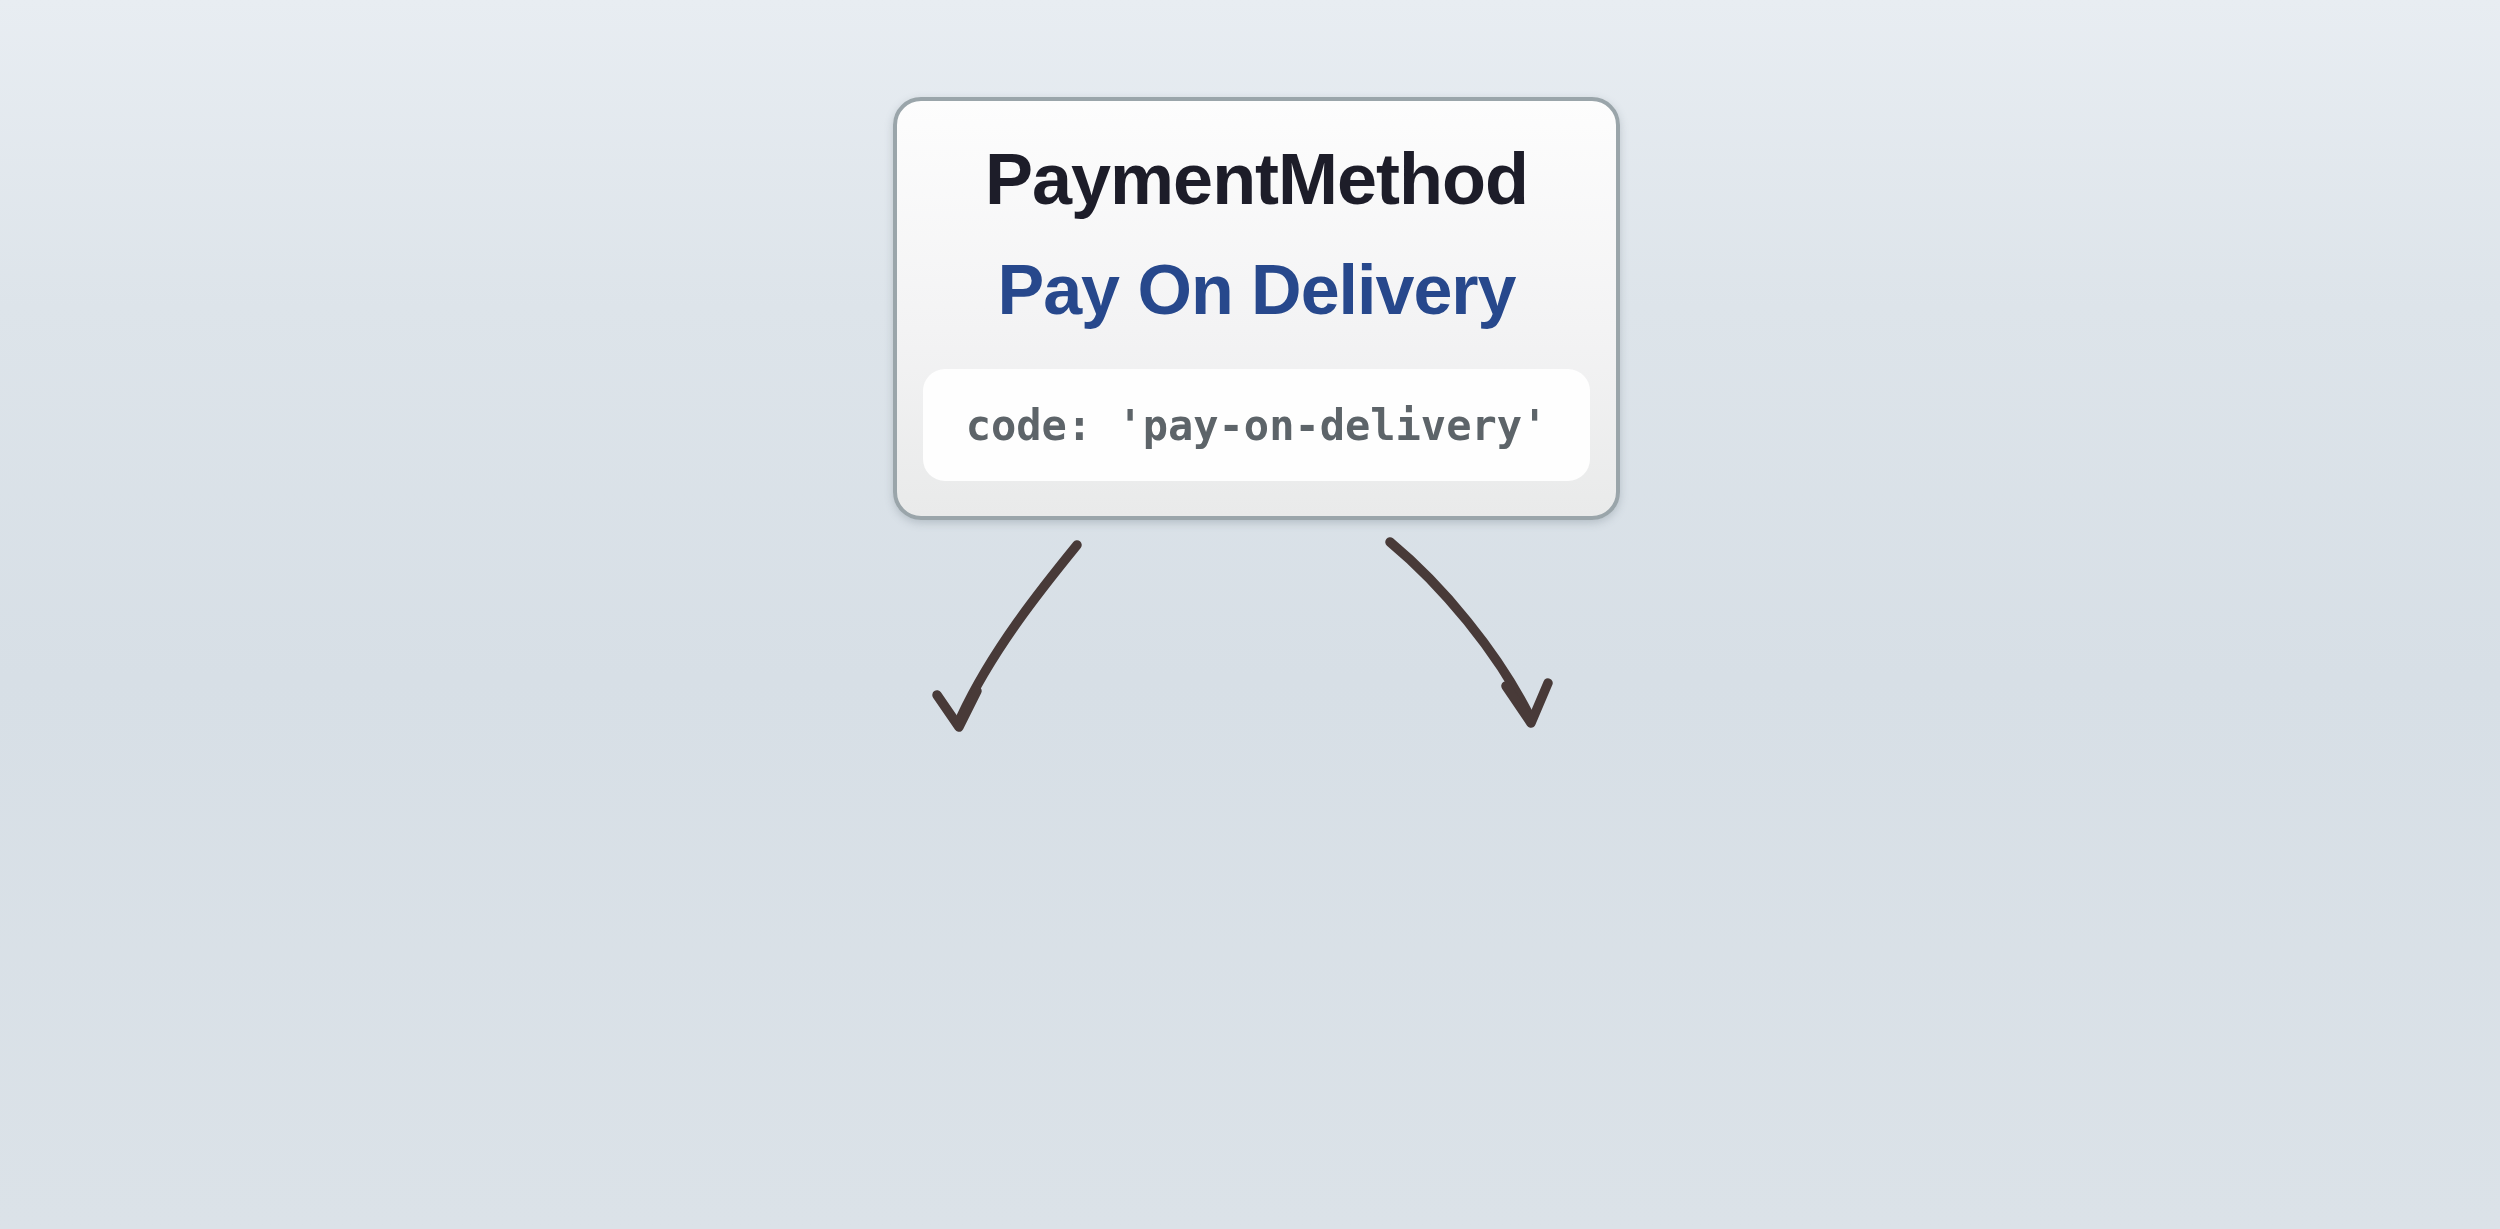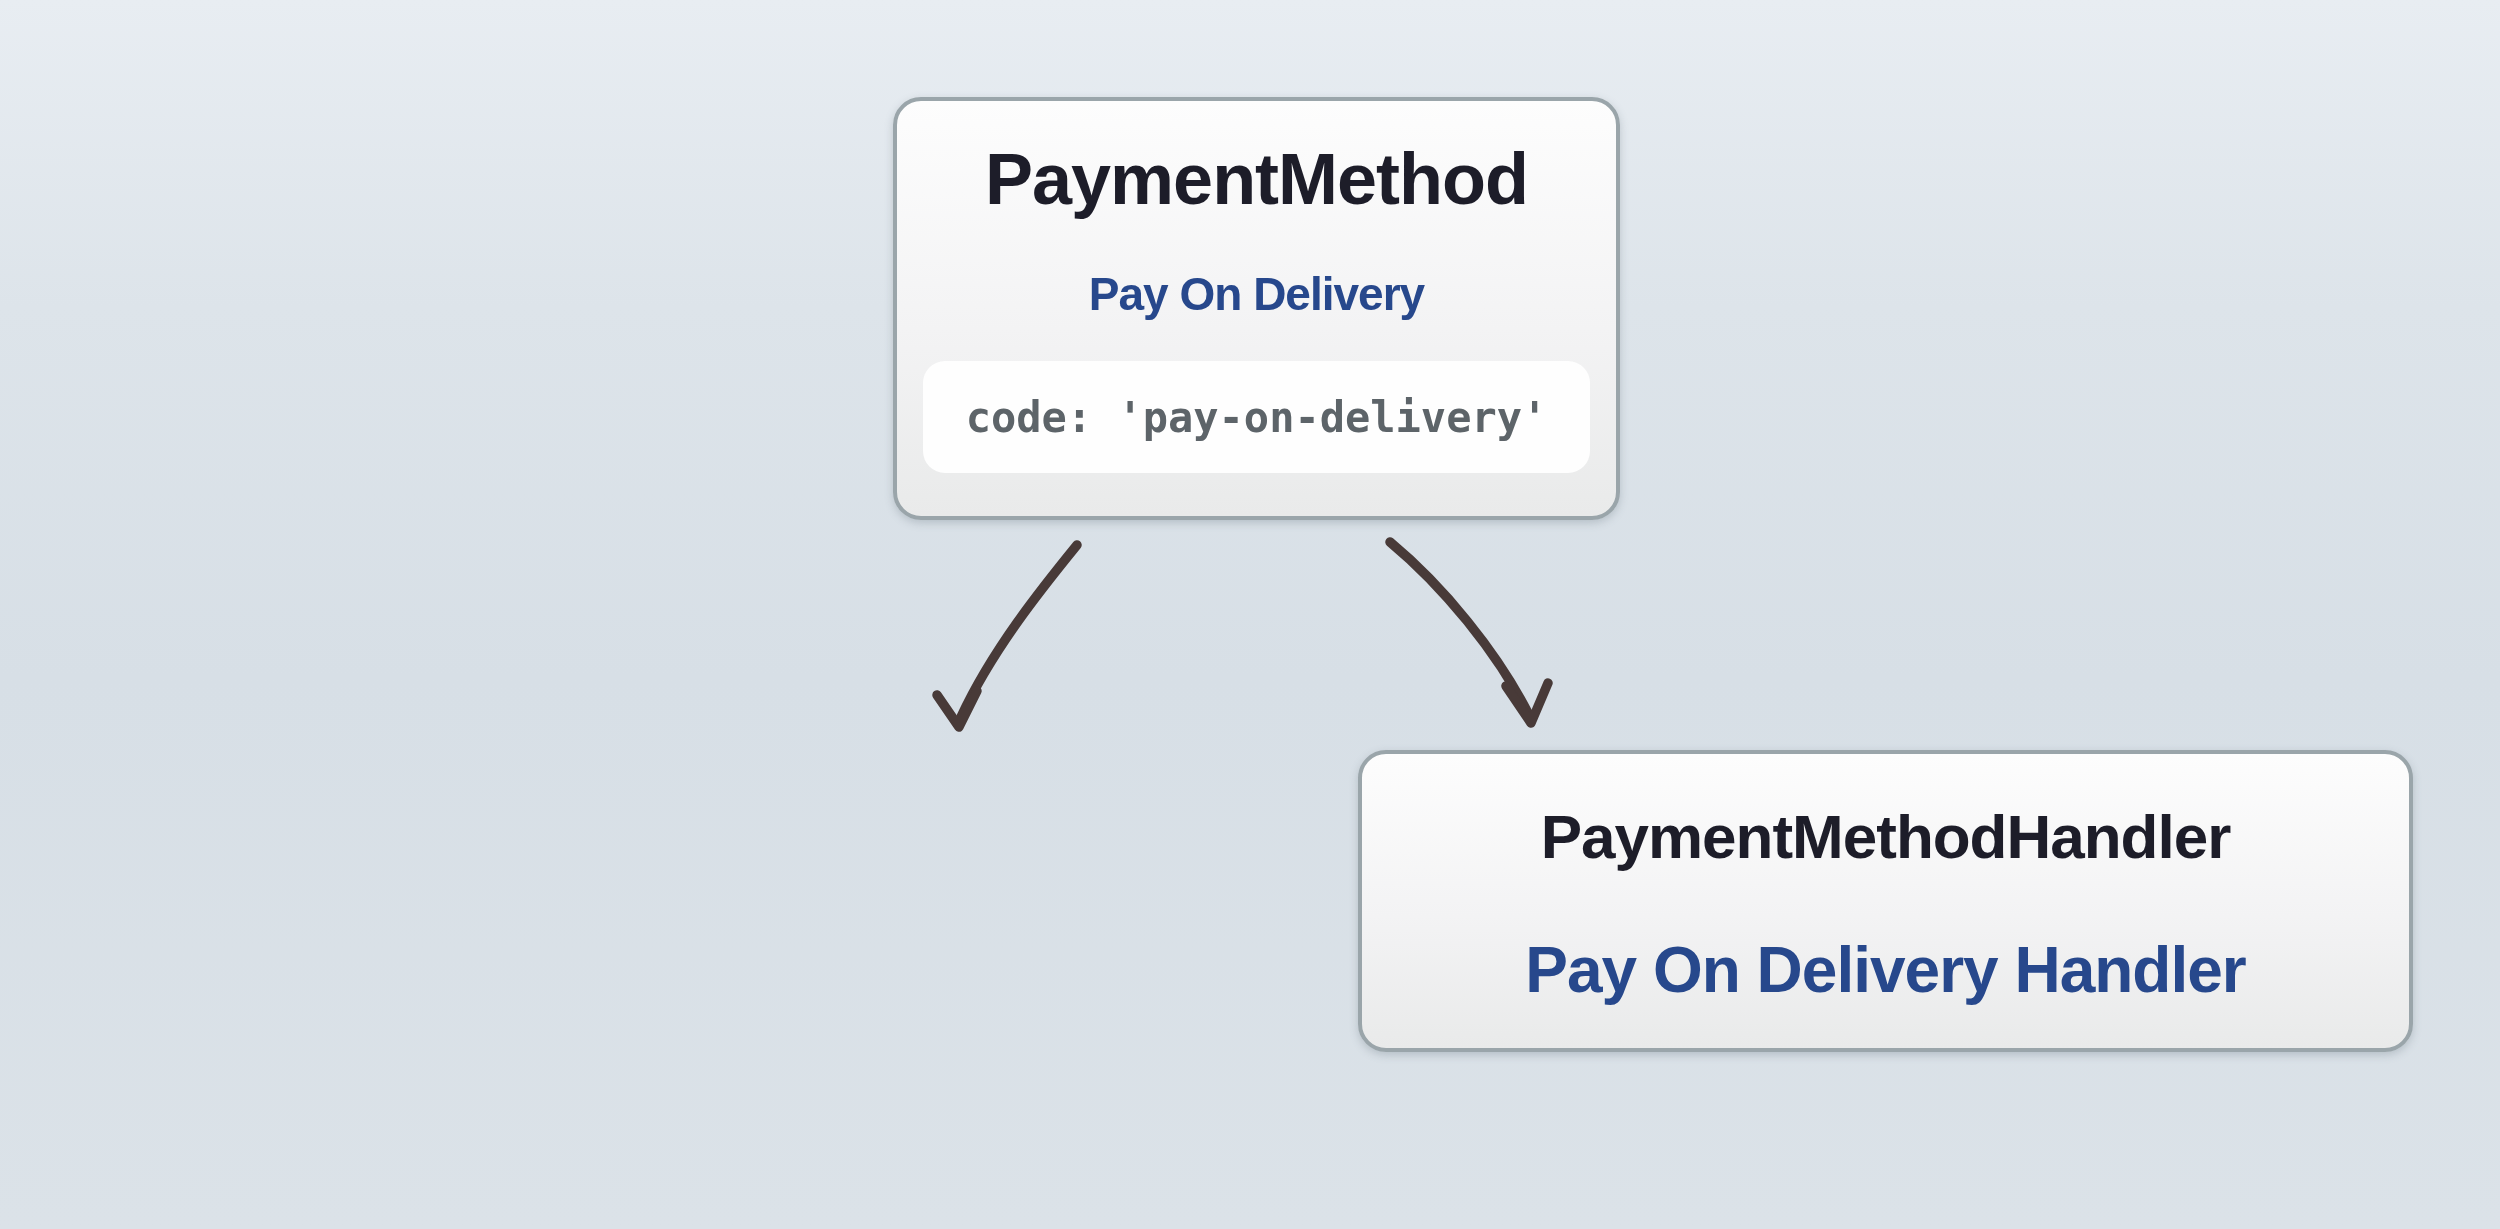--- a/index.html
+++ b/index.html
@@ -36,21 +36,21 @@
     color: #27488c;
     line-height: 1;
     letter-spacing: -1px;
   }
   .node-parent {
     left: 893px; top: 97px;
     width: 727px; height: 423px;
     padding-top: 42px;
   }
   .node-parent .node-title { font-size: 72px; }
-  .node-parent .node-label { font-size: 46px; margin-top: 56px; }
+  .node-parent .node-label { font-size: 70px; margin-top: 40px; }
   .code-pill {
     margin-top: 44px;
     width: 667px;
     height: 112px;
     background: #fefefe;
     border-radius: 22px;
     display: flex;
     align-items: center;
     justify-content: center;
   }
@@ -121,18 +121,14 @@
 
   <div class="node node-parent">
     <div class="node-title">PaymentMethod</div>
     <div class="node-label">Pay On Delivery</div>
     <div class="code-pill">
       <span class="code-text">code: 'pay-on-delivery'</span>
     </div>
   </div>
 
 
-  <div class="node node-handler">
-    <div class="node-title">PaymentMethodHandler</div>
-    <div class="node-label">Pay On Delivery Handler</div>
-  </div>
 
 </div>
 
 </body></html>

